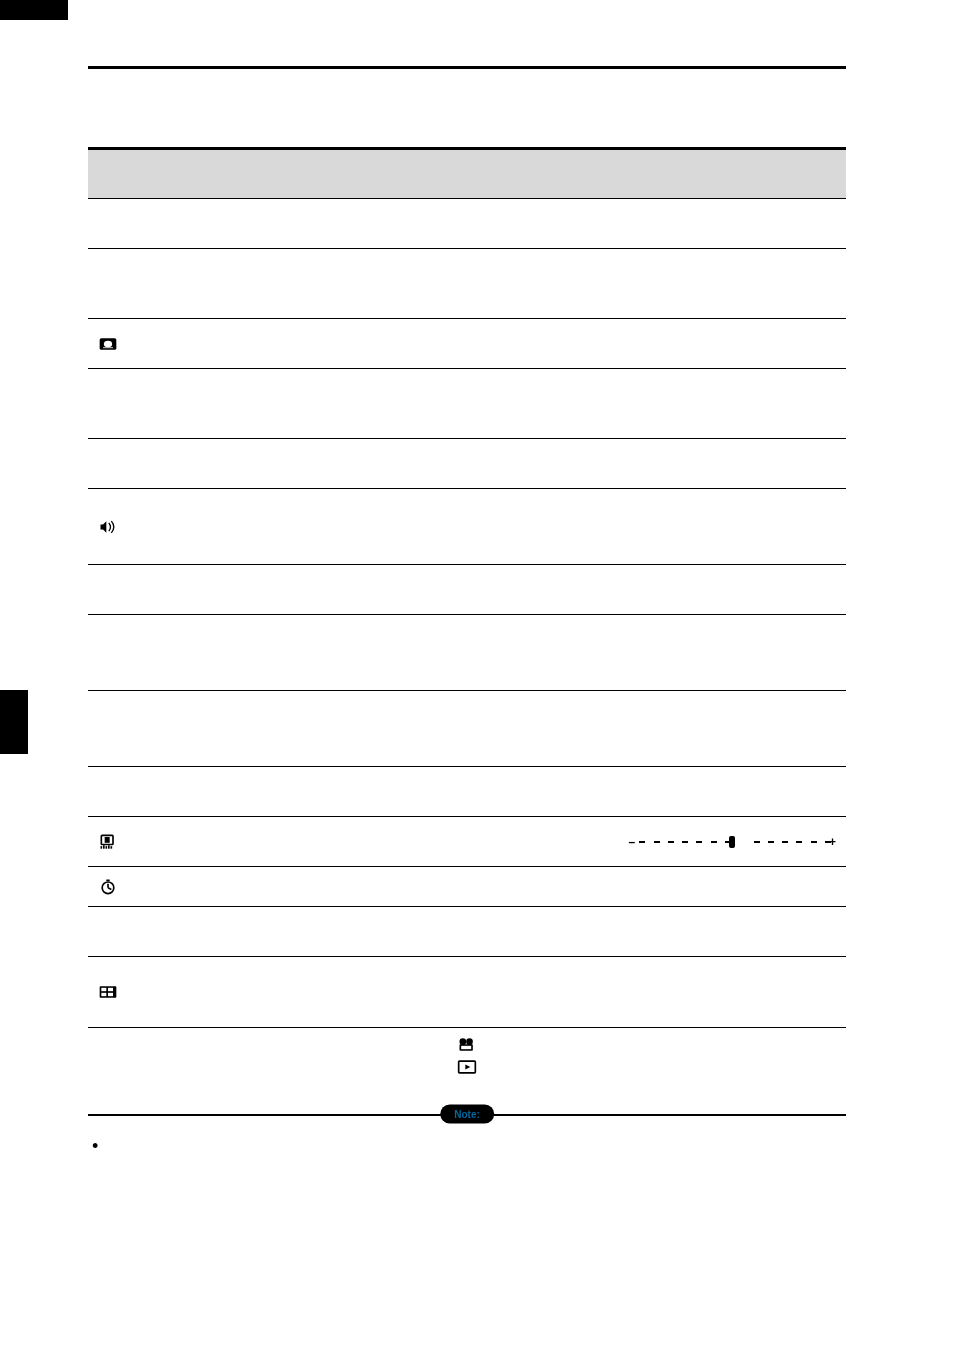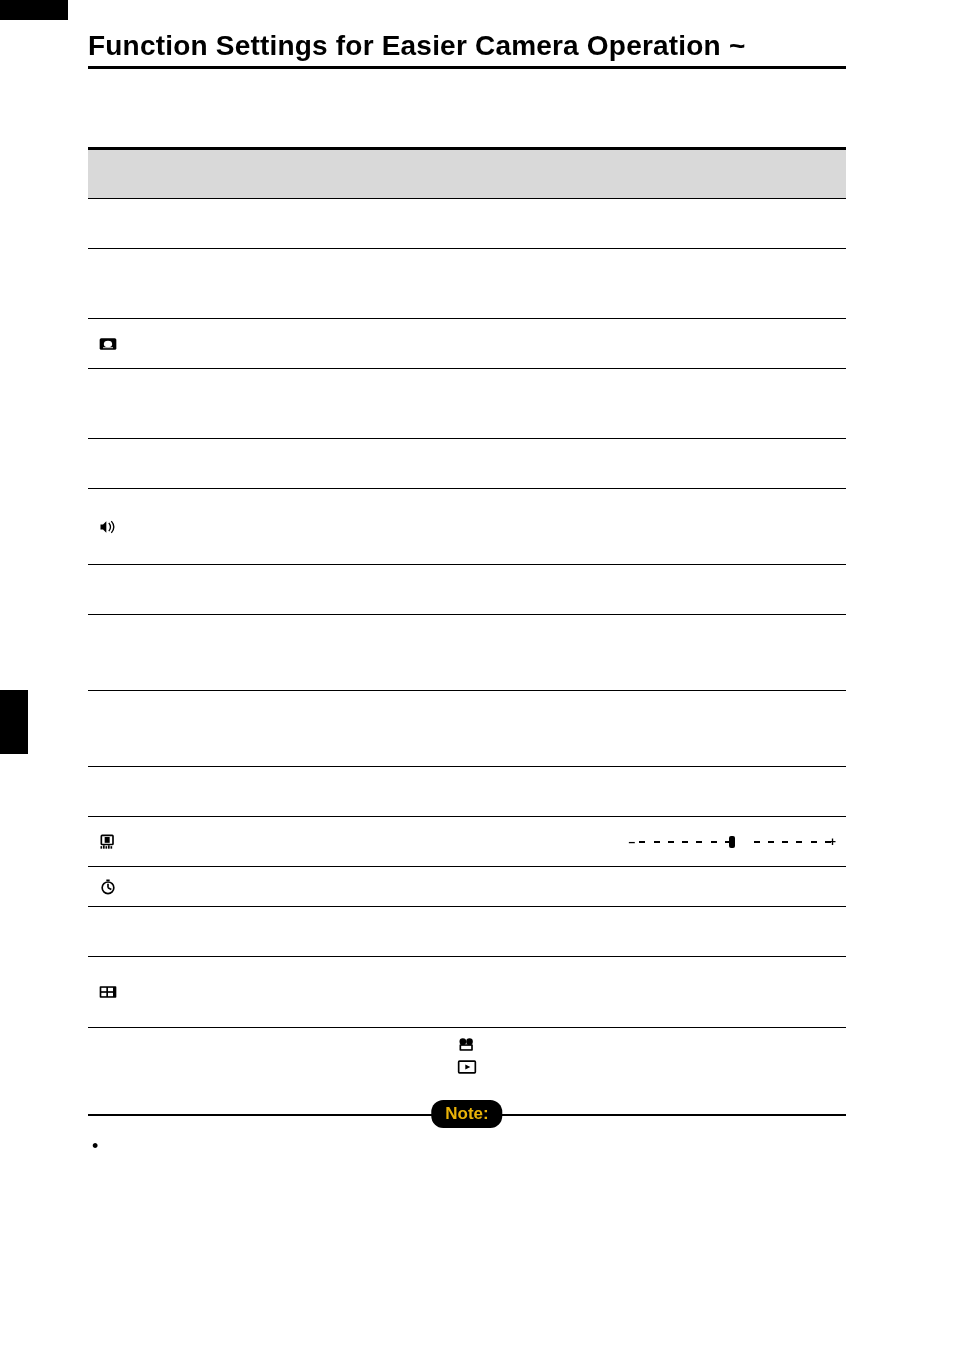--- a/index.html
+++ b/index.html
@@ -116,23 +116,23 @@
     border-top: 2px solid #000;
     position: absolute;
     left: 0; right: 0; top: 50%;
   }
   .note-pill {
     position: absolute;
     left: 50%;
     top: 50%;
     transform: translate(-50%, -50%);
     background: #000;
-    color: #eab308;
+    color: #0369a1;
     font-weight: 700;
-    font-size: 17px;
+    font-size: 10px;
     padding: 4px 14px;
     border-radius: 12px;
   }
   .note-list {
     margin: 6px 0 0 4px;
     padding: 0;
     list-style: none;
   }
   .note-list li::before {
     content: "•";
@@ -174,21 +174,21 @@
 </style>
 </head>
 <body>
 
 <div class="page">
   <div class="edge-top"></div>
   <div class="edge-side"></div>
 
   <div class="content">
     <h1 class="title">
-      <span>Function Settings for Easier Camera Operation ~</span><br>
+      <br>
     </h1>
     <hr class="title-rule">
     <div class="below-title-space"></div>
 
     <table class="opts">
       <colgroup>
         <col class="c1">
           <col class="c2">
           <col class="c3">
       </colgroup>

